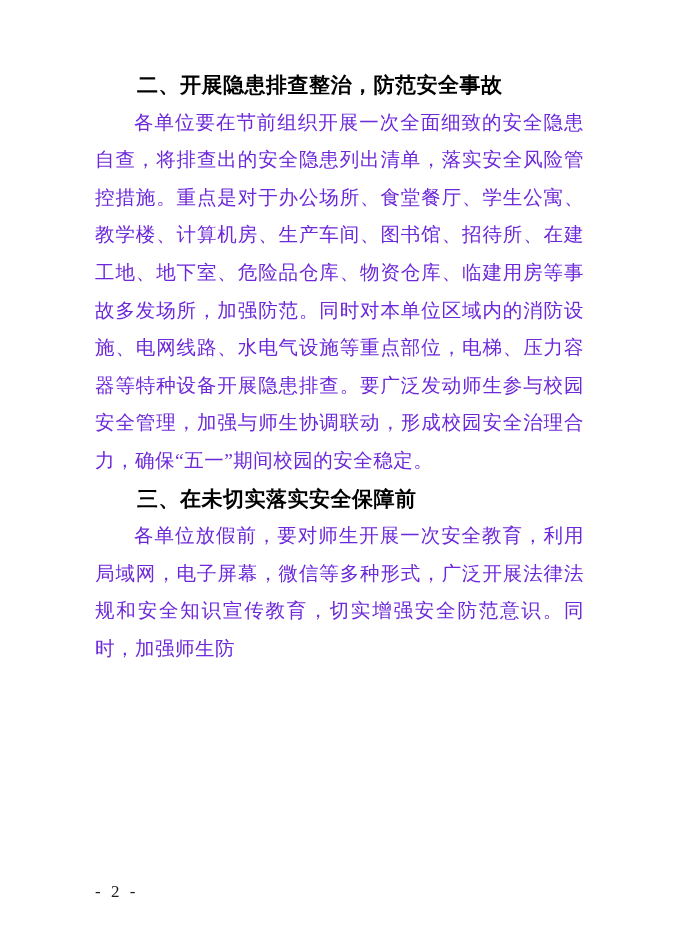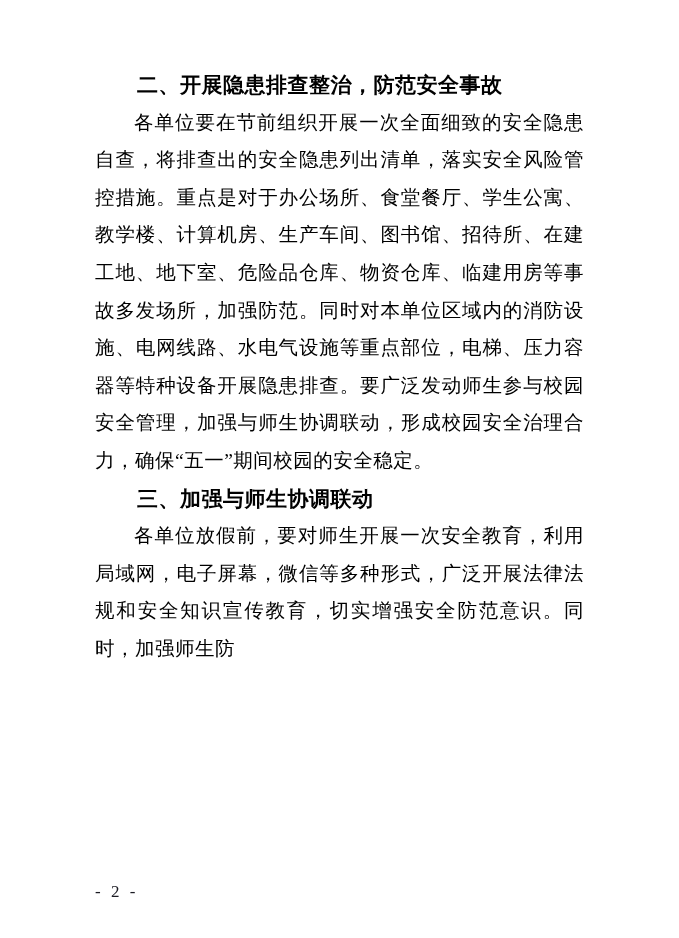--- a/index.html
+++ b/index.html
@@ -28,21 +28,21 @@
     font-size: 21px;
     line-height: 37.6px;
     color: #000000;
     text-indent: 2em;
     letter-spacing: 0.5px;
   }
   .para {
     margin: 0;
     font-size: 19.5px;
     line-height: 37.6px;
-    color: #000000;
+    color: #6d28d9;
     text-indent: 2em;
     text-align: justify;
     text-justify: inter-ideograph;
     letter-spacing: 0.5px;
   }
   .page-number {
     position: absolute;
     left: 95px;
     top: 882px;
     font-size: 17px;
@@ -51,17 +51,17 @@
     font-family: "Liberation Serif", "DejaVu Serif", serif;
   }
 </style>
 </head>
 <body>
 
 <div class="page">
   <div class="content">
     <h2 class="heading">二、开展隐患排查整治，防范安全事故</h2>
     <p class="para">各单位要在节前组织开展一次全面细致的安全隐患自查，将排查出的安全隐患列出清单，落实安全风险管控措施。重点是对于办公场所、食堂餐厅、学生公寓、教学楼、计算机房、生产车间、图书馆、招待所、在建工地、地下室、危险品仓库、物资仓库、临建用房等事故多发场所，加强防范。同时对本单位区域内的消防设施、电网线路、水电气设施等重点部位，电梯、压力容器等特种设备开展隐患排查。要广泛发动师生参与校园安全管理，加强与师生协调联动，形成校园安全治理合力，确保“五一”期间校园的安全稳定。</p>
-    <h2 class="heading">三、加强与师生协调联动</h2>
+    <h2 class="heading">三、在未切实落实安全保障前</h2>
     <p class="para">各单位放假前，要对师生开展一次安全教育，利用局域网，电子屏幕，微信等多种形式，广泛开展法律法规和安全知识宣传教育，切实增强安全防范意识。同时，加强师生防</p>
   </div>
   <div class="page-number">- 2 -</div>
 </div>
 
 </body></html>

